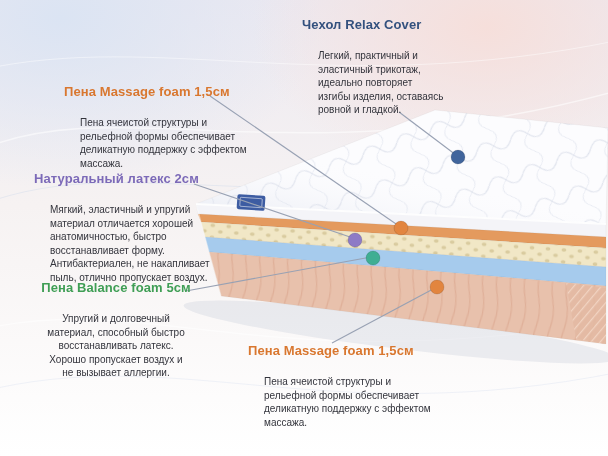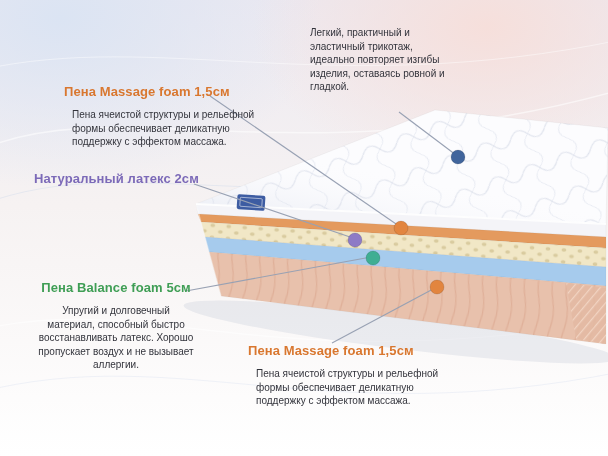--- a/index.html
+++ b/index.html
@@ -9,21 +9,21 @@
     overflow:hidden;
     font-family:"Liberation Sans",sans-serif;
     background:
       radial-gradient(55% 48% at 80% 6%, #f6dfdb 0%, rgba(246,223,219,0) 70%),
       radial-gradient(60% 52% at 10% 4%, #dbe4f3 0%, rgba(219,228,243,0) 72%),
       linear-gradient(180deg, #ece9f1 0%, #f6f2f2 45%, #ffffff 100%);
   }
   svg.art{position:absolute;left:0;top:0;}
   .callout{position:absolute;}
   .callout h3{margin:0 0 6px 0;font-size:13px;line-height:1.15;font-weight:700;letter-spacing:0.1px;}
-  .callout p{margin:8px;font-size:10px;line-height:1.36;color:#33343c;}
+  .callout p{margin:16px;font-size:10px;line-height:1.36;color:#33343c;}
   .t-orange{color:#d9772f;}
   .t-navy{color:#33517e;}
   .t-purple{color:#7c6ab8;}
   .t-green{color:#3f9e55;}
   #co-0{left:64px;top:85px;width:210px;}
   #co-1{left:302px;top:18px;width:158px;}
   #co-2{left:34px;top:172px;width:198px;}
   #co-3{left:30px;top:281px;width:172px;text-align:center;}
   #co-4{left:248px;top:344px;width:212px;}
 </style>
@@ -111,25 +111,27 @@
       <circle cx="437" cy="287" r="7" fill="#e2853f"></circle>
     </g>
   </svg>
 
   <div class="callout" id="co-0">
     <h3 class="t-orange">Пена Massage foam 1,5см</h3>
     <p>Пена ячеистой структуры и рельефной формы обеспечивает деликатную поддержку с эффектом массажа.</p>
   </div>
 
   <div class="callout" id="co-1">
+    <h3 class="t-navy">Чехол Relax Cover</h3>
     <p>Легкий, практичный и эластичный трикотаж, идеально повторяет изгибы изделия, оставаясь ровной и гладкой.</p>
   </div>
 
   <div class="callout" id="co-2">
     <h3 class="t-purple">Натуральный латекс 2см</h3>
+    <p>Мягкий, эластичный и упругий материал отличается хорошей анатомичностью, быстро восстанавливает форму. Антибактериален, не накапливает пыль, отлично пропускает воздух.</p>
   </div>
 
   <div class="callout" id="co-3">
     <h3 class="t-green">Пена Balance foam 5см</h3>
     <p>Упругий и долговечный материал, способный быстро восстанавливать латекс. Хорошо пропускает воздух и не вызывает аллергии.</p>
   </div>
 
   <div class="callout" id="co-4">
     <h3 class="t-orange">Пена Massage foam 1,5см</h3>
     <p>Пена ячеистой структуры и рельефной формы обеспечивает деликатную поддержку с эффектом массажа.</p>

